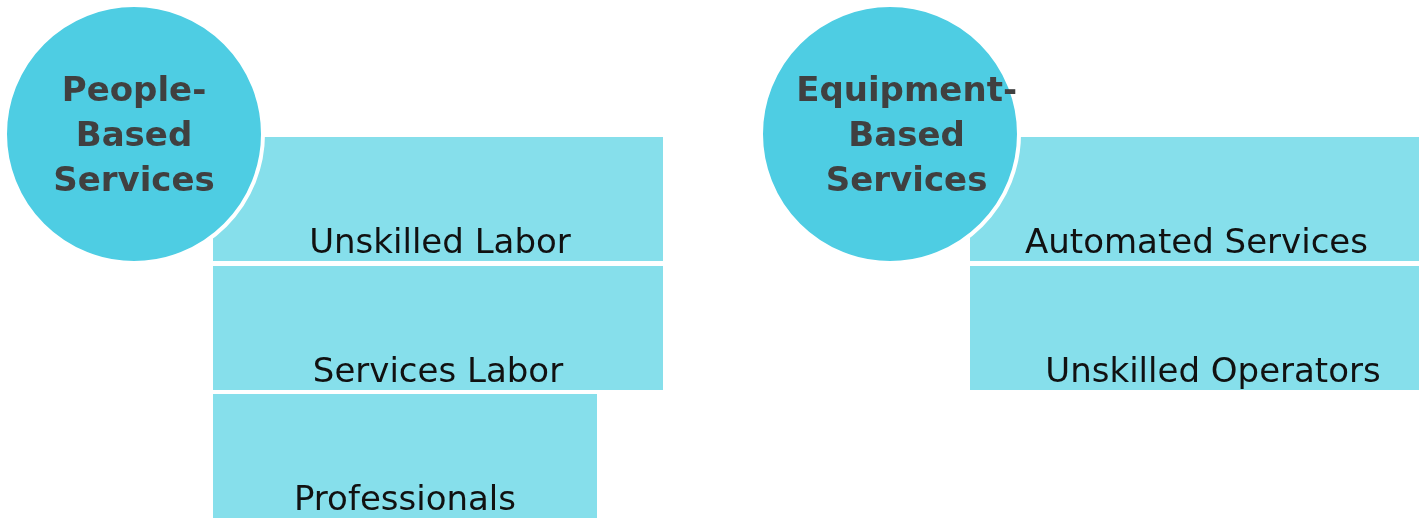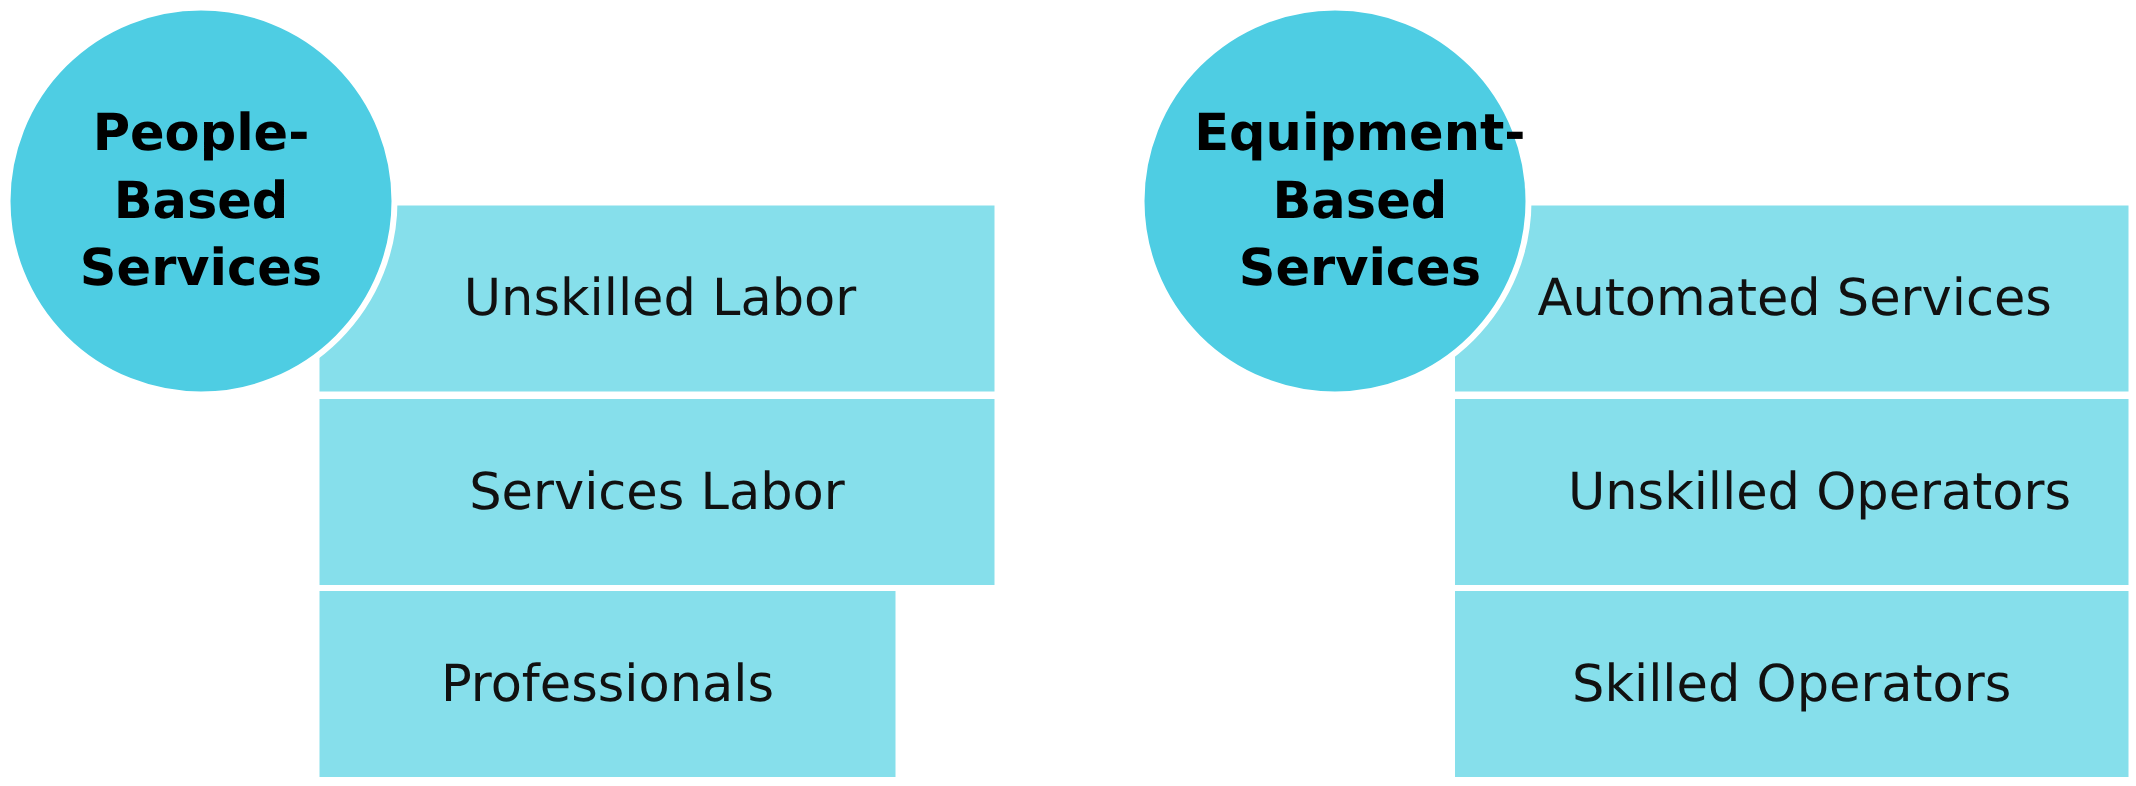--- a/index.html
+++ b/index.html
@@ -2,29 +2,29 @@
 <html><head>
   <meta charset="utf-8">
   <style>
     html, body { margin: 0; padding: 0; background: #ffffff; }
     body { width: 1424px; height: 524px; position: relative; overflow: hidden;
            font-family: "DejaVu Sans", "Liberation Sans", sans-serif; }
     .group { position: absolute; top: 0; width: 680px; height: 524px; }
     .box {
       position: absolute; height: 124px;
       background: #86dfeb; color: #111;
-      display: flex; align-items: center; justify-content: center;
+      display: flex; align-items: flex-end; justify-content: center;
       font-size: 34px; box-sizing: border-box;
     }
     .circle {
       position: absolute; width: 262px; height: 262px; border-radius: 50%;
       background: #4ecde3; border: 4px solid #ffffff;
       display: flex; align-items: center; justify-content: center;
       text-align: center; font-weight: bold; font-size: 34px; line-height: 45px;
-      color: #000000; box-sizing: border-box; z-index: 2;
+      color: #404040; box-sizing: border-box; z-index: 2;
       white-space: pre-line;
     }
     .box .label { position: relative; }
   </style>
 </head>
 <body>
 
 <div class="group" style="left:0;">
   <div class="box" style="left:213px; top:137px; width:450px; padding-left:0;">
     <span class="label" style="left:2px;">Unskilled Labor</span>
@@ -42,21 +42,18 @@
   </div>
 </div>
 
 <div class="group" style="left:756px;">
   <div class="box" style="left:214px; top:137px; width:449px;">
     <span class="label" style="left:2px;">Automated Services</span>
   </div>
   <div class="box" style="left:214px; top:266px; width:449px;padding-left:37px;">
     <span class="label">Unskilled Operators</span>
   </div>
-  <div class="box" style="left:214px; top:394px; width:449px;">
-    <span class="label">Skilled Operators</span>
-  </div>
   <div class="circle" style="left:3px; top:3px;justify-content:flex-end;">
     <span>Equipment-
 Based
 Services</span>
   </div>
 </div>
 
 </body></html>

